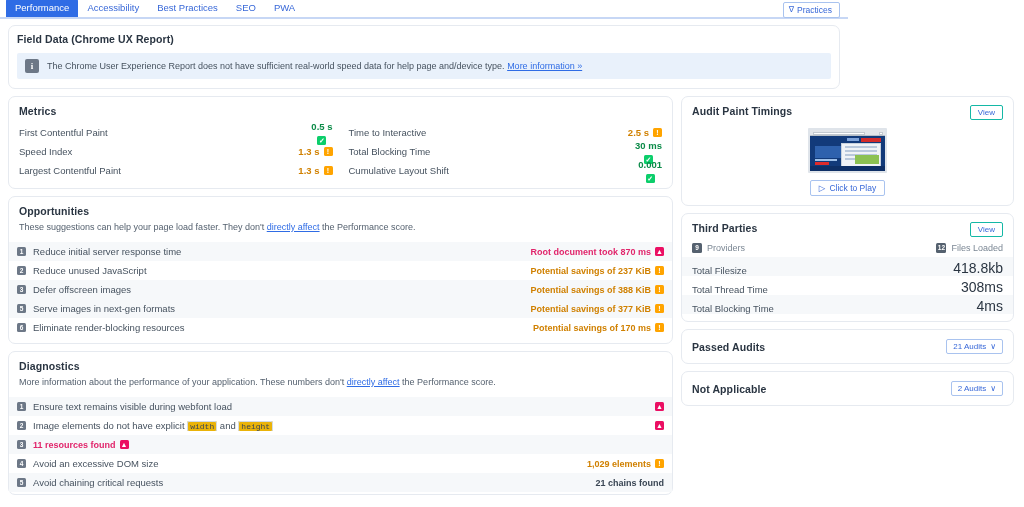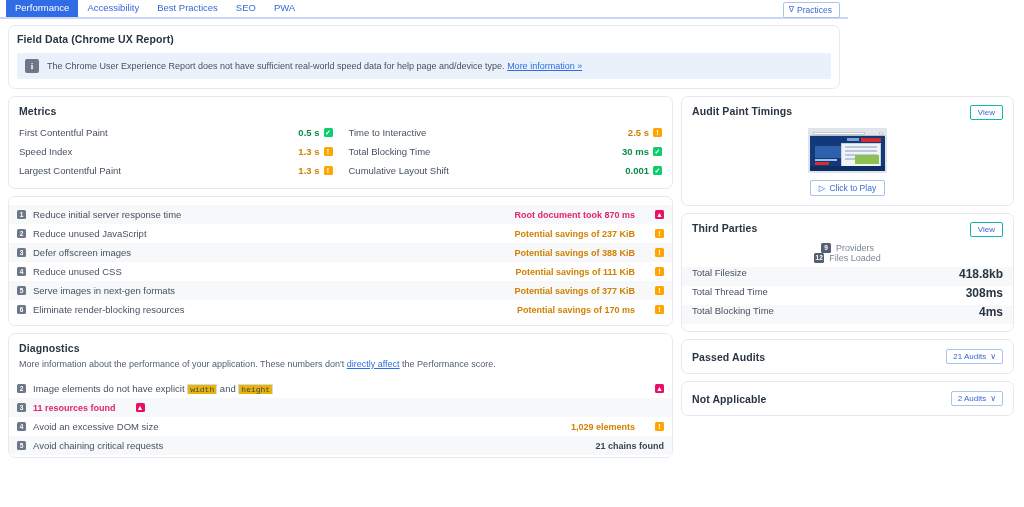--- a/index.html
+++ b/index.html
@@ -115,21 +115,21 @@
   .m-val { display: flex; align-items: center; gap: 4px; font-weight: bold; font-size: 9.5px;}
   .badge {
     width: 9px; height: 9px; border-radius: 1.5px;
     display: inline-flex; align-items: center; justify-content: center;
     font-size: 7px; color: #fff; font-weight: bold;
     line-height: 9px;
   }
   .b-green { background: #0cce6b; }
   .b-orange { background: #ffa400; }
   .b-red { background: #eb0f63; }
-  .v-green { color: #0a8a47; }
+  .v-green { color: #0a8a47; flex-direction: column; }
   .v-orange { color: #d08000; }
   .v-red { color: #e1256b; }
 
   
   .audit-list { margin-top: 8px; }
   .a-row {
     display: flex; align-items: center;
     height: 19px;
     padding: 0 8px;
     font-size: 9.5px;
@@ -137,21 +137,21 @@
   .a-row.alt { background: #f6f8fa; }
   .a-num {
     flex: 0 0 9px; width: 9px; height: 9px;
     background: #6d7887; color: #fff;
     font-size: 6.5px; font-weight: bold;
     display: flex; align-items: center; justify-content: center;
     border-radius: 1.5px;
     margin-right: 7px;
   }
   .a-label { color: #46525f; flex: 1; white-space: nowrap; overflow: hidden; }
-  .a-right { display: flex; align-items: center; gap: 20px; font-weight: bold; font-size: 9px; white-space: nowrap; }
+  .a-right { display: flex; align-items: center; gap: 4px; font-weight: bold; font-size: 9px; white-space: nowrap; }
   code.chip {
     font-family: "Liberation Mono", monospace;
     font-size: 8px;
     background: #eab308;
     border: 1px solid #d3dbe5;
     border-radius: 2px;
     padding: 0px 2px;
     color: #3a4654;
   }
 
@@ -196,30 +196,30 @@
   .thumb .grn { position:absolute; right:6px; bottom:7px; width:24px; height:9px; background:#8cc152;}
   .thumb .foot { position:absolute; left:0; right:0; bottom:0; height:5px; background:#0e2f66;}
   .play-btn {
     display: inline-flex; align-items: center; gap: 4px;
     font-size: 8.5px; color: #3868d8;
     border: 1px solid #a9c3ef; border-radius: 2px;
     padding: 2px 8px; background: #fff; cursor: pointer;
     margin-top: 5px; line-height: 10px;
   }
   .tp-row {
-    display: flex; align-items: flex-start; justify-content: space-between;
+    display: flex; align-items: flex-end; justify-content: space-between;
     height: 19px; padding: 0 10px; font-size: 9.5px;
   }
   .tp-row.alt { background: #f6f8fa; }
   .tp-name { color: #46525f; }
-  .tp-val { font-weight: bold; color: #2a3542; font-size: 12px;}
+  .tp-val { font-weight: normal; color: #2a3542; font-size: 14px;}
   .tp-sum {
     display: flex; align-items: center; justify-content: space-between;
     padding: 2px 10px 4px 10px;
-    font-size: 9px; color: #7b8794; flex-direction: column;
+    font-size: 9px; color: #7b8794;
   }
   .tp-sum .side { display: flex; align-items: center; gap: 5px; }
   .ct-badge {
     width: 10px; height: 10px; border-radius: 1.5px;
     background: #55616f; color: #fff;
     font-size: 6.5px; font-weight: bold;
     display: inline-flex; align-items: center; justify-content: center;
     line-height: 10px;
   }
   .simple-card {
@@ -309,20 +309,26 @@
                 <span class="m-val v-green">
                   <span>0.001</span>
                   <span class="badge b-green">✓</span>
                 </span>
               </div>
             </div>
           </div>
         </div>
 
         <div class="card">
+          <div class="card-pad" style="padding-bottom:2px;">
+            <div class="sec-title">Opportunities</div>
+            <div class="sec-sub">
+              <span>These suggestions can help your page load faster. They don't </span><a class="lnk" href="#">directly affect</a><span> the Performance score.</span>
+            </div>
+          </div>
           <div class="audit-list" style="padding-bottom:6px;">
             <div class="a-row alt">
               <span class="a-num">1</span>
               <span class="a-label">Reduce initial server response time</span>
               <span class="a-right v-red">
                 <span>Root document took 870 ms</span>
                 <span class="badge b-red">▲</span>
               </span>
             </div>
             <div class="a-row">
@@ -334,28 +340,20 @@
               </span>
             </div>
             <div class="a-row alt">
               <span class="a-num">3</span>
               <span class="a-label">Defer offscreen images</span>
               <span class="a-right v-orange">
                 <span>Potential savings of 388 KiB</span>
                 <span class="badge b-orange">!</span>
               </span>
             </div>
-            <div class="a-row">
-              <span class="a-num">4</span>
-              <span class="a-label">Reduce unused CSS</span>
-              <span class="a-right v-orange">
-                <span>Potential savings of 111 KiB</span>
-                <span class="badge b-orange">!</span>
-              </span>
-            </div>
             <div class="a-row alt">
               <span class="a-num">5</span>
               <span class="a-label">Serve images in next-gen formats</span>
               <span class="a-right v-orange">
                 <span>Potential savings of 377 KiB</span>
                 <span class="badge b-orange">!</span>
               </span>
             </div>
             <div class="a-row">
               <span class="a-num">6</span>
@@ -369,20 +367,28 @@
         </div>
 
         <div class="card">
           <div class="card-pad" style="padding-bottom:2px;">
             <div class="sec-title">Diagnostics</div>
             <div class="sec-sub">
               <span>More information about the performance of your application. These numbers don't </span><a class="lnk" href="#">directly affect</a><span> the Performance score.</span>
             </div>
           </div>
           <div class="audit-list" style="padding-bottom:2px;">
+            <div class="a-row alt">
+              <span class="a-num">1</span>
+              <span class="a-label">Ensure text remains visible during webfont load</span>
+              <span class="a-right v-red">
+                <span></span>
+                <span class="badge b-red">▲</span>
+              </span>
+            </div>
             <div class="a-row">
               <span class="a-num">2</span>
               <span class="a-label">
                 <span>Image elements do not have explicit</span>
                 <code class="chip">width</code>
                 <span>and</span>
                 <code class="chip">height</code>
               </span>
               <span class="a-right v-red">
                 <span></span>

